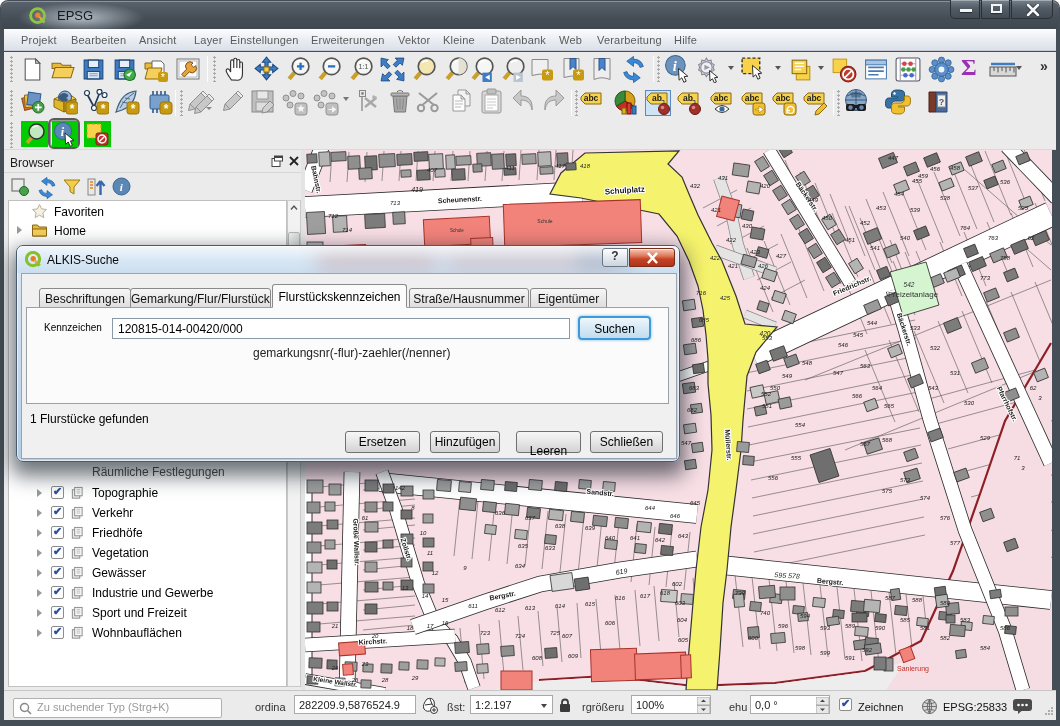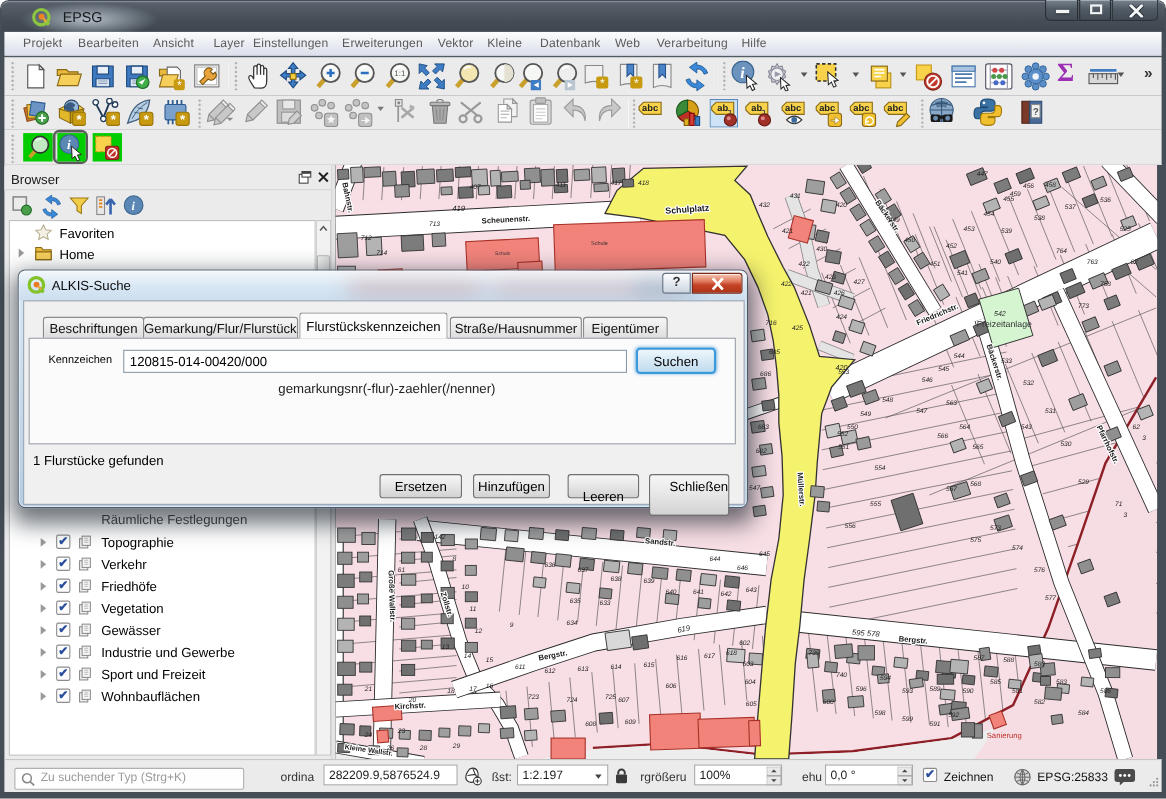--- a/index.html
+++ b/index.html
@@ -1337,12 +1337,12 @@
 <div style="position:absolute;left:26px;top:307px;width:643px;height:97px;background:#fbfbfb;border:1px solid #9aa0a8"></div>
 <div style="position:absolute;left:272px;top:284px;width:135px;height:24px;background:#fbfbfb;border:1px solid #8a8a8a;border-bottom:1px solid #fbfbfb;border-radius:3px 3px 0 0;font-size:12px;text-align:center;padding-top:5px;color:#000">Flurstückskennzeichen</div>
 <div style="position:absolute;left:44px;top:322px;font-size:10px;color:#000">Kennzeichen</div>
 <div style="position:absolute;left:112px;top:318px;width:458px;height:21px;background:#fff;border:1px solid #8a98a8;font-size:12px;color:#000;padding:3px 0 0 5px">120815-014-00420/000</div>
 <div style="position:absolute;left:578px;top:316px;width:73px;height:24px;background:linear-gradient(#eef6fb,#d8eaf6 45%,#c2dcEE);border:2px solid #3c9ada;border-radius:4px;font-size:12px;text-align:center;padding-top:4px;color:#000;box-shadow:0 0 3px rgba(60,150,220,.7)">Suchen</div>
 <div style="position:absolute;left:253px;top:346px;font-size:12px;color:#222">gemarkungsnr(-flur)-zaehler(/nenner)</div>
 <div style="position:absolute;left:30px;top:412px;font-size:12px;color:#000">1 Flurstücke gefunden</div>
 <div style="position:absolute;left:345px;top:431px;width:75px;height:22px;background:linear-gradient(#f6f6f6,#e8e8e8 45%,#d2d2d2);border:1px solid #707070;border-radius:3px;font-size:12px;text-align:center;padding-top:3px;color:#000">Ersetzen</div>
 <div style="position:absolute;left:430px;top:431px;width:70px;height:22px;background:linear-gradient(#f6f6f6,#e8e8e8 45%,#d2d2d2);border:1px solid #707070;border-radius:3px;font-size:12px;text-align:center;padding-top:3px;color:#000">Hinzufügen</div>
 <div style="position:absolute;left:516px;top:431px;width:65px;height:22px;background:linear-gradient(#f6f6f6,#e8e8e8 45%,#d2d2d2);border:1px solid #707070;border-radius:3px;font-size:12px;text-align:center;padding-top:12px;color:#000">Leeren</div>
-<div style="position:absolute;left:590px;top:431px;width:73px;height:38px;background:linear-gradient(#f6f6f6,#e8e8e8 45%,#d2d2d2);border:1px solid #707070;border-radius:3px;font-size:12px;text-align:right;padding-top:3px;color:#000">Schließen</div>
+<div style="position:absolute;left:590px;top:431px;width:73px;height:22px;background:linear-gradient(#f6f6f6,#e8e8e8 45%,#d2d2d2);border:1px solid #707070;border-radius:3px;font-size:12px;text-align:center;padding-top:3px;color:#000">Schließen</div>
 </body></html>

